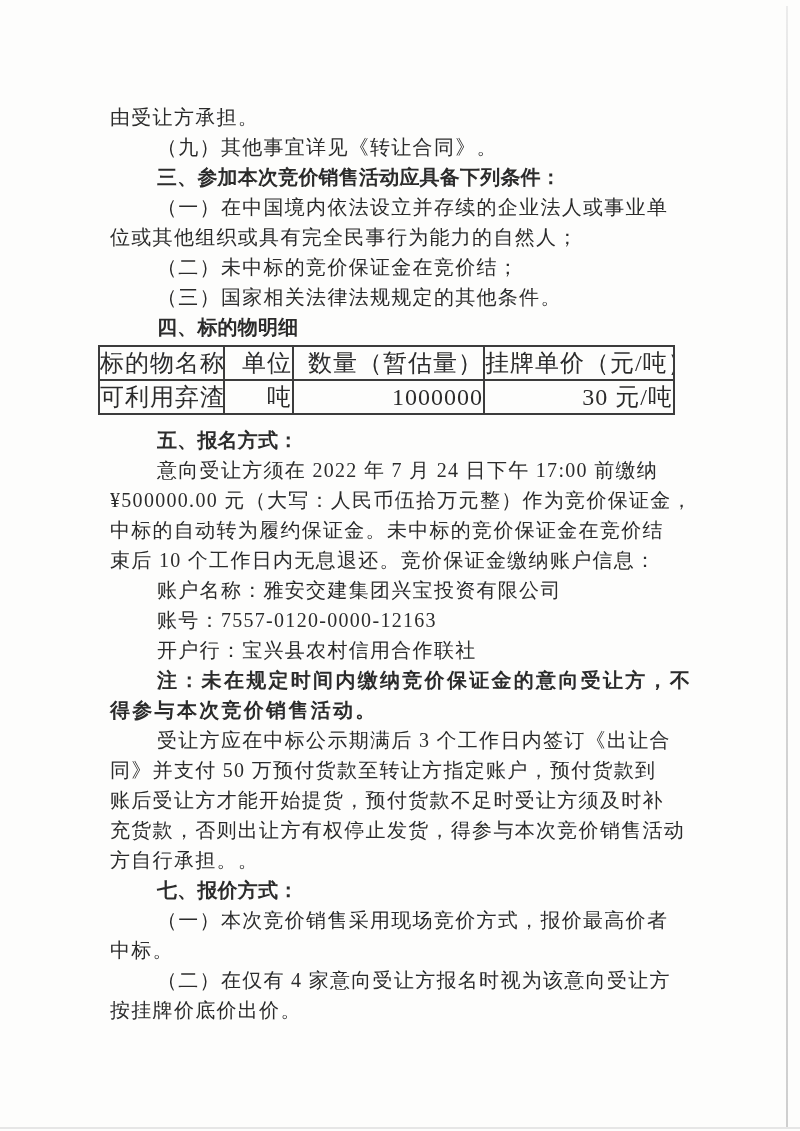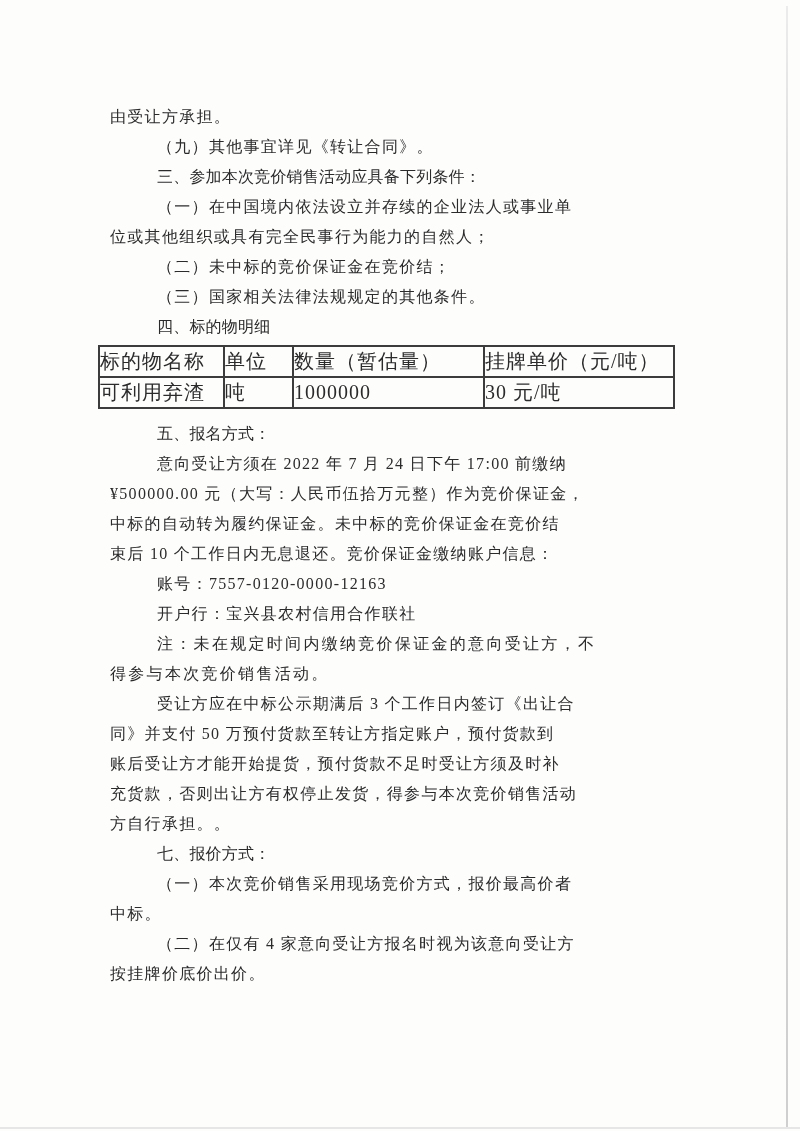--- a/index.html
+++ b/index.html
@@ -11,38 +11,38 @@
   html,body{margin:0;padding:0;}
   body{
     width:800px;height:1131px;position:relative;overflow:hidden;
     background:var(--page-bg);
     font-family:"Liberation Serif","DejaVu Serif",serif;
     color:var(--text-color);
   }
   .page{position:absolute;inset:0;}
   .content{padding:102px 80px 0 110px;}
   .line{
-    height:30px;line-height:30px;font-size:16px;
+    height:30px;line-height:30px;font-size:20px;
     letter-spacing:1.3px;white-space:nowrap;
   }
   .line.indent{padding-left:47px;}
   .line.bold{
-    font-weight:400;
+    font-weight:700;
     font-family:"Liberation Sans","DejaVu Sans",sans-serif;
     letter-spacing:0.2px;
   }
   .line.wide{letter-spacing:2.3px;}
   table.subject-table{
     border-collapse:collapse;table-layout:fixed;
     width:575px;margin:3px 0 10px -12px;
   }
   .subject-table th,.subject-table td{
     border:2px solid var(--border-color);
-    height:29px;padding:0;text-align:left;vertical-align:middle;
-    font-size:20px;font-weight:400;letter-spacing:1px;
+    height:29px;padding:0;text-align:right;vertical-align:middle;
+    font-size:24px;font-weight:400;letter-spacing:1px;
     font-family:"Liberation Serif","DejaVu Serif",serif;
     overflow:hidden;white-space:nowrap;
   }
   .scan-edge-v{
     position:absolute;left:786px;top:6px;bottom:2px;width:2px;
     background:linear-gradient(to bottom,#ececec 0%,var(--edge-line) 25%,#cfcfcf 100%);
   }
   .scan-edge-h{
     position:absolute;left:0;right:0;top:1127px;height:2px;
     background:#e6e6e6;
@@ -88,20 +88,21 @@
           </tr>
         </tbody>
     </table>
 
     <div id="post-lines">
         <div class="line indent bold">五、报名方式：</div>
         <div class="line indent">意向受让方须在 2022 年 7 月 24 日下午 17:00 前缴纳</div>
         <div class="line">¥500000.00 元（大写：人民币伍拾万元整）作为竞价保证金，</div>
         <div class="line">中标的自动转为履约保证金。未中标的竞价保证金在竞价结</div>
         <div class="line">束后 10 个工作日内无息退还。竞价保证金缴纳账户信息：</div>
+        <div class="line indent">账户名称：雅安交建集团兴宝投资有限公司</div>
         <div class="line indent">账号：7557-0120-0000-12163</div>
         <div class="line indent">开户行：宝兴县农村信用合作联社</div>
         <div class="line indent bold wide">注：未在规定时间内缴纳竞价保证金的意向受让方，不</div>
         <div class="line bold wide">得参与本次竞价销售活动。</div>
         <div class="line indent">受让方应在中标公示期满后 3 个工作日内签订《出让合</div>
         <div class="line">同》并支付 50 万预付货款至转让方指定账户，预付货款到</div>
         <div class="line">账后受让方才能开始提货，预付货款不足时受让方须及时补</div>
         <div class="line">充货款，否则出让方有权停止发货，得参与本次竞价销售活动</div>
         <div class="line">方自行承担。。</div>
         <div class="line indent bold">七、报价方式：</div>

